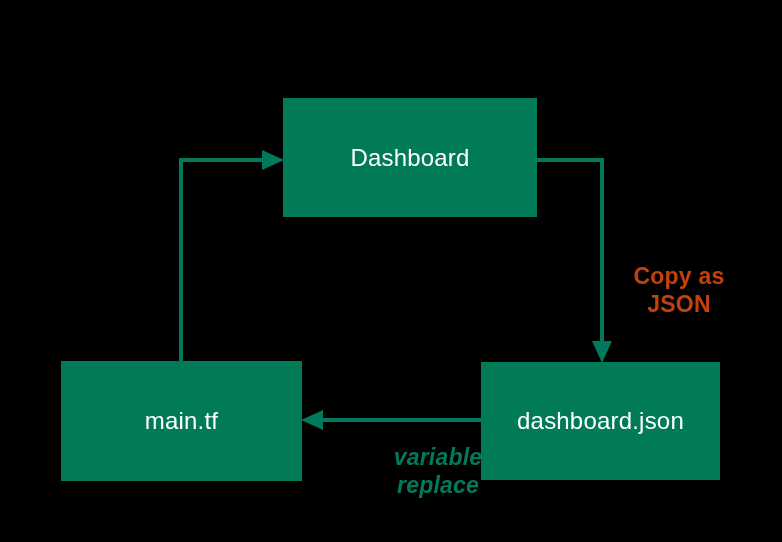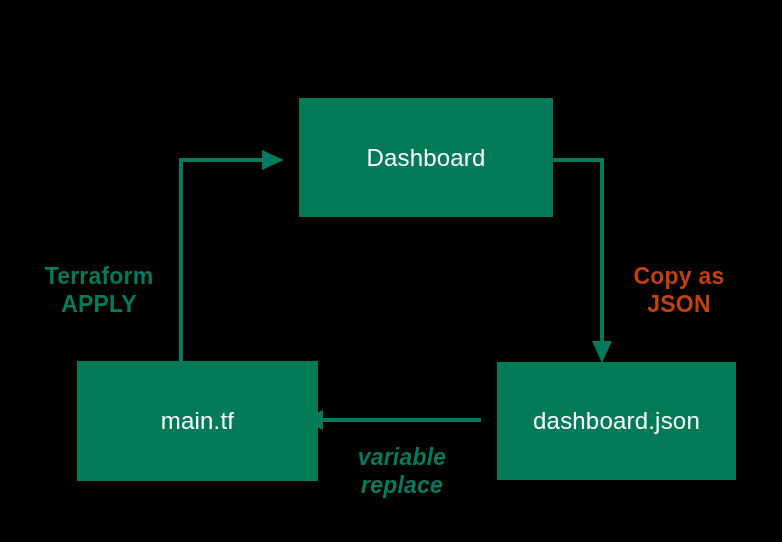--- a/index.html
+++ b/index.html
@@ -17,21 +17,20 @@
   }
   .node {
     position: absolute;
     display: flex;
     align-items: center;
     justify-content: center;
     color: #fff;
     font-size: 24px;
     font-weight: 400;
     letter-spacing: 0.2px;
-    margin-left: 16px;
   }
   .node-dashboard      { left: 283px; top:  98px; width: 254px; height: 119px; }
   .node-main-tf        { left:  61px; top: 361px; width: 241px; height: 120px; }
   .node-dashboard-json { left: 481px; top: 362px; width: 239px; height: 118px; }
   .diagram-label {
     position: absolute;
     transform: translateX(-50%);
     text-align: center;
     font-size: 23px;
     line-height: 28px;
@@ -50,27 +49,25 @@
     height: 542px;
     pointer-events: none;
   }
 </style>
 </head>
 <body>
 
 <div class="stage" style="background-color: rgb(0, 0, 0);">
 
 
-  <div class="diagram-label label-apply" style="color: rgb(0, 121, 92);">Terraform
-APPLY</div>
 
   <div class="diagram-label label-copy" style="color: #c2410c;">Copy as
 JSON</div>
 
-  <div class="diagram-label label-variable" style="color: rgb(0, 121, 92);">variable
+  <div class="diagram-label label-variable" style="color: rgb(0, 121, 92); margin-left: 36px;">variable
 replace</div>
 
   <svg class="edges-svg" viewBox="0 0 782 542">
 
     <path d="M181,361 L181,160 L262,160" fill="none" stroke-width="4" stroke="#00795c"></path>
     <polygon points="262,150 284,160 262,170" fill="#00795c"></polygon>
 
     <path d="M537,160 L602,160 L602,341" fill="none" stroke-width="4" stroke="#00795c"></path>
     <polygon points="592,341 612,341 602,363" fill="#00795c"></polygon>
 

